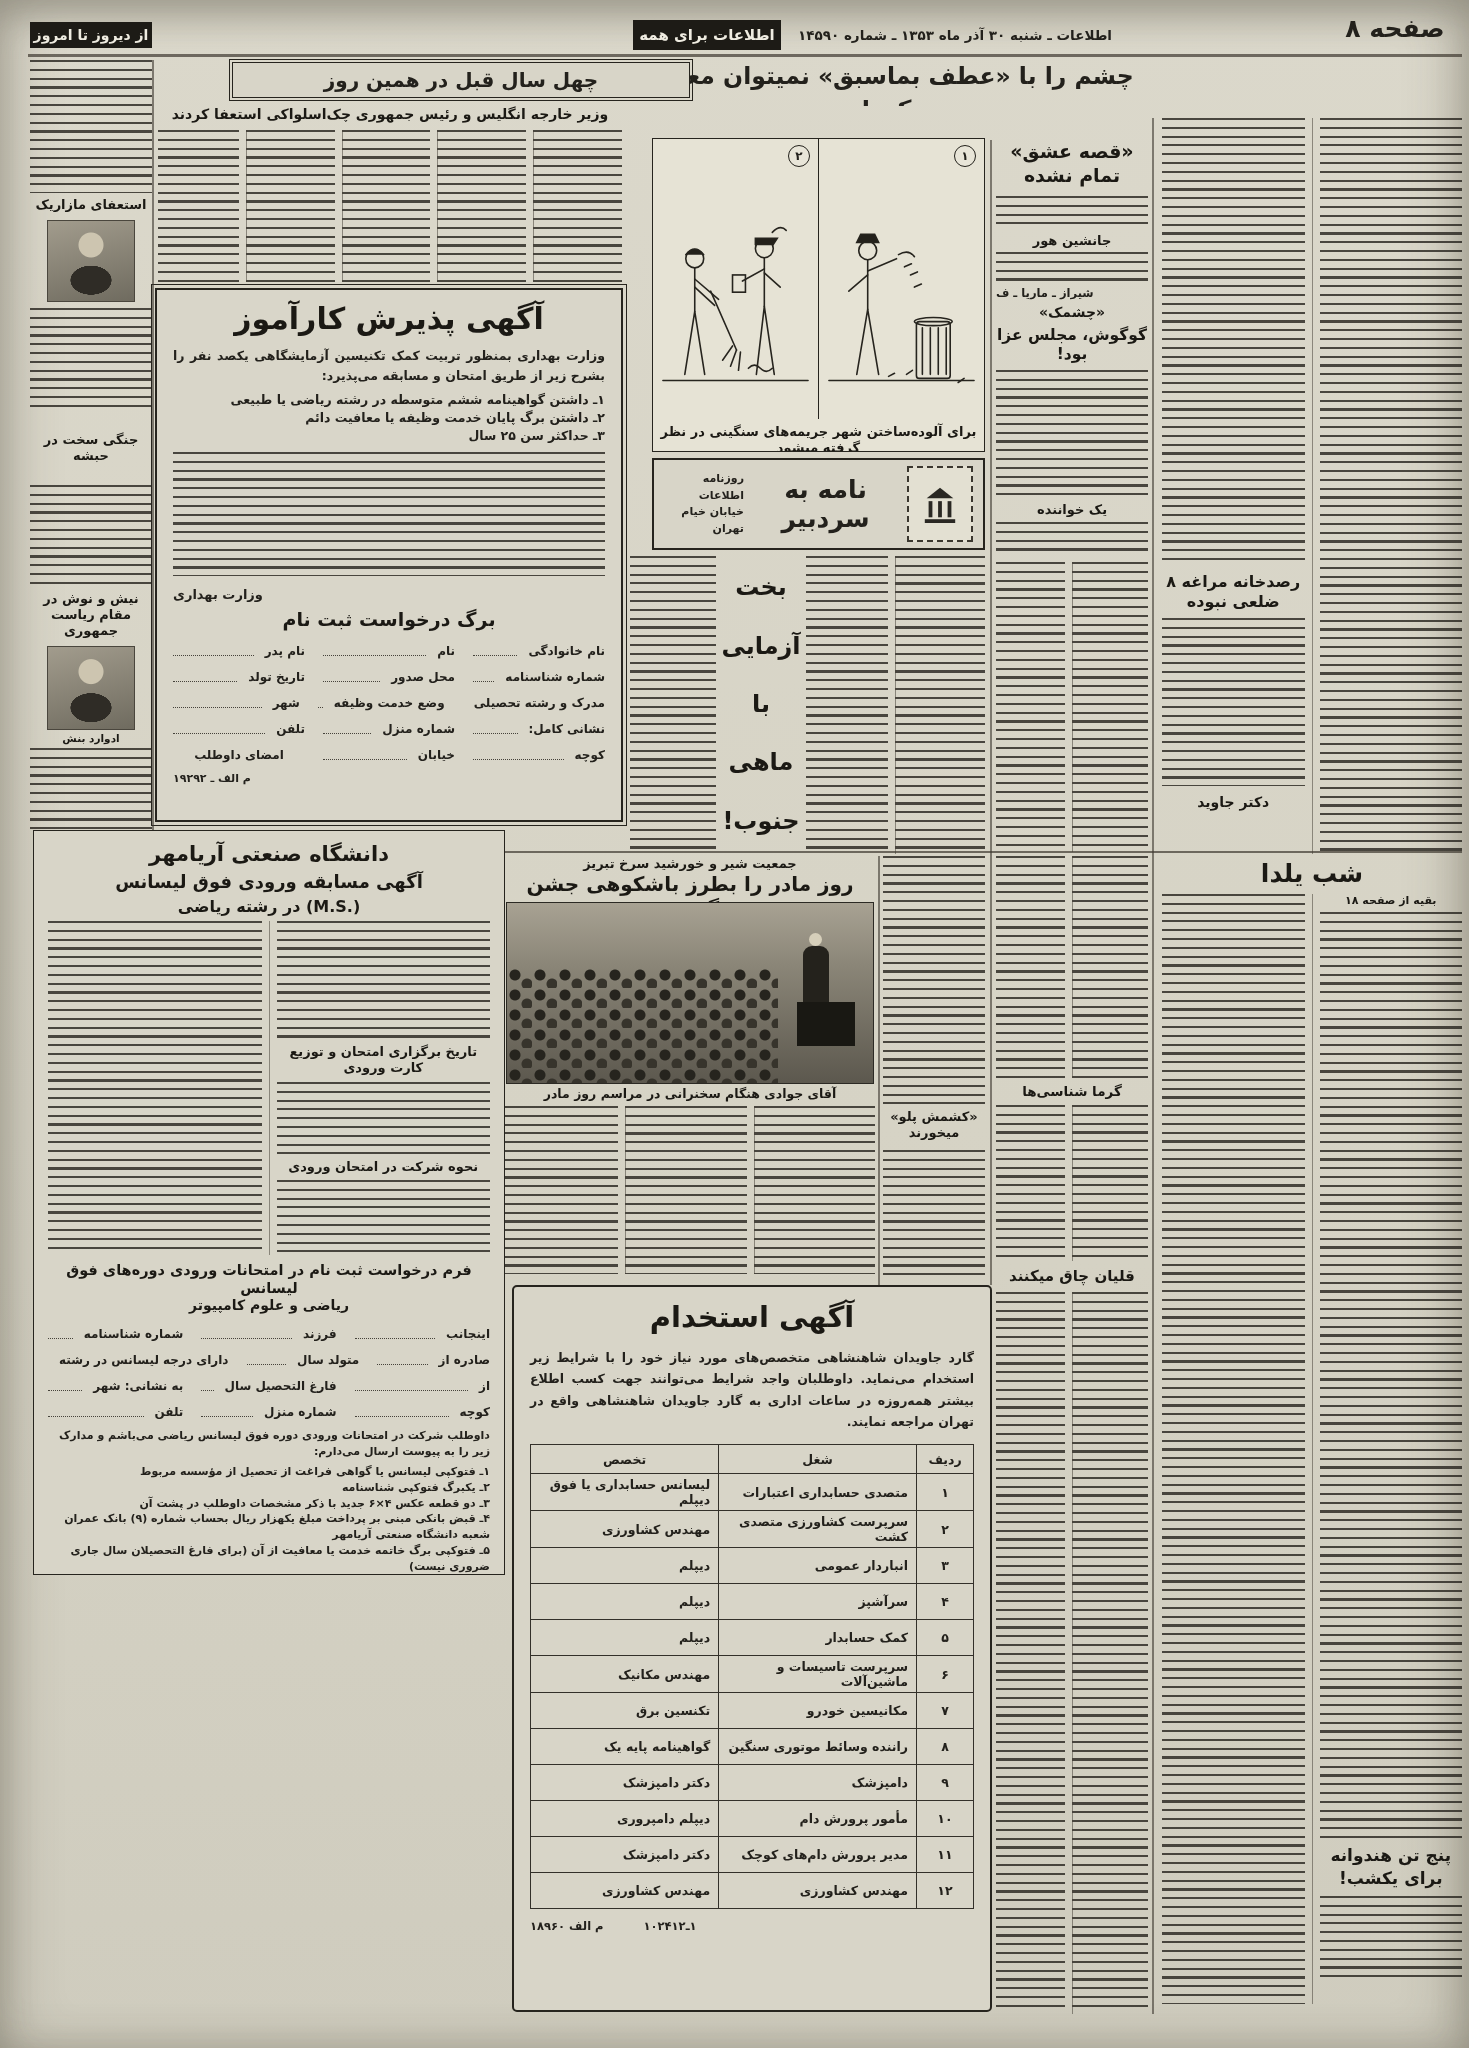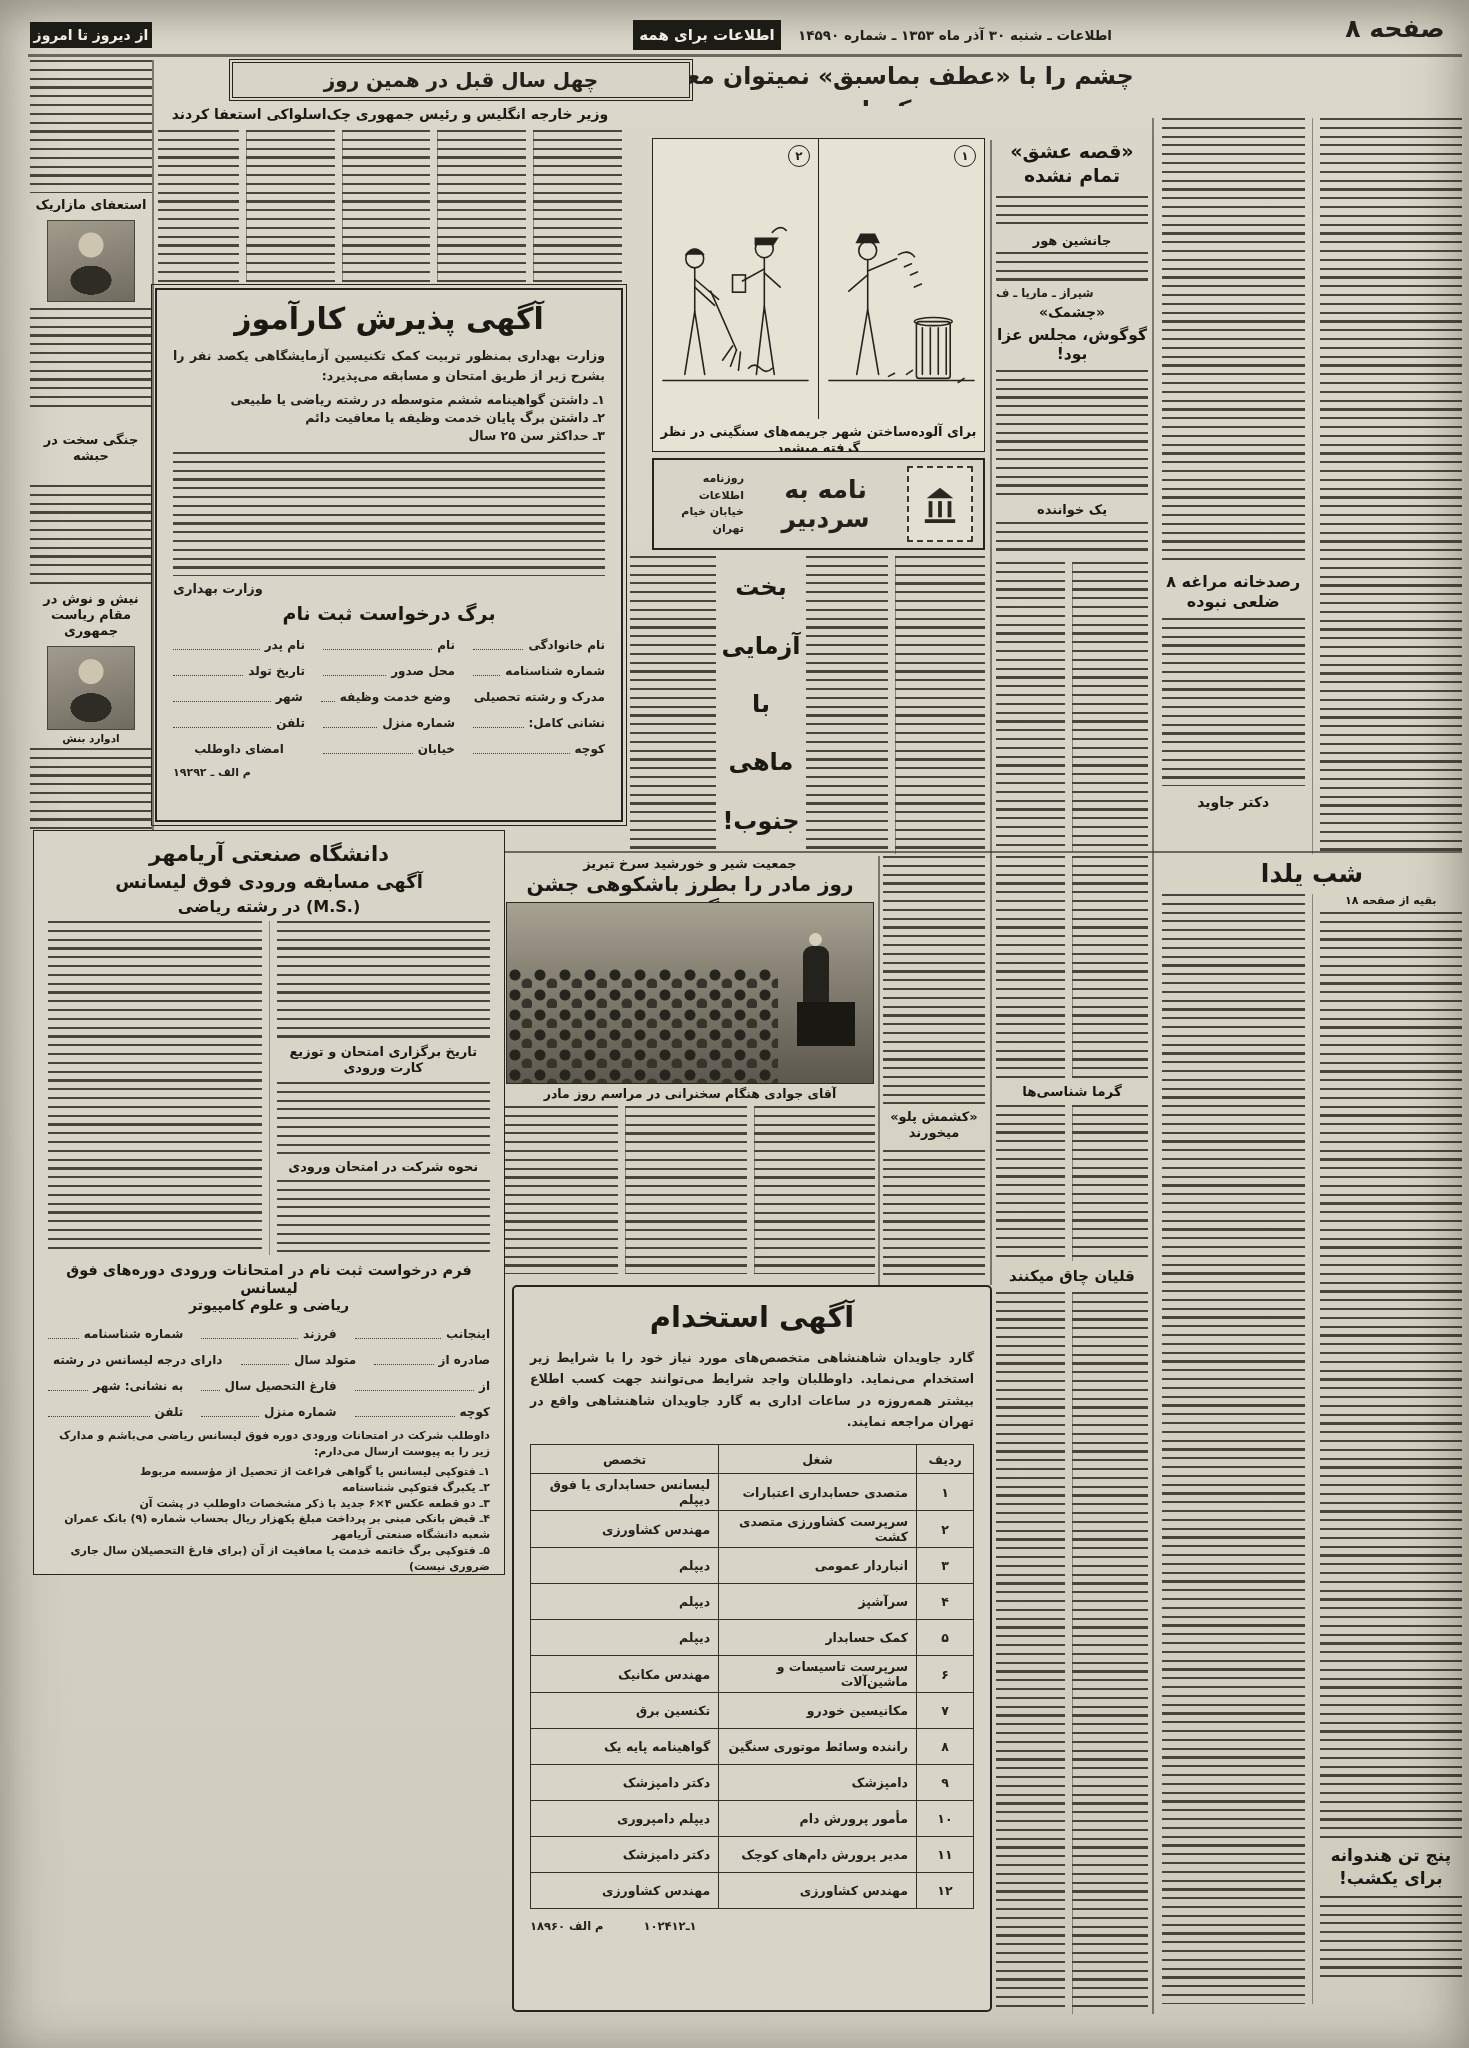--- a/index.html
+++ b/index.html
@@ -16,21 +16,21 @@
   .cols>div{flex:1;min-width:0;}
   .cols>div:not(:last-child){border-inline-end:1px solid rgba(73,68,58,.55);padding-inline-end:7px;margin-inline-end:7px;}
   .sh{font-weight:bold;text-align:center;line-height:1.25;color:#1b1914;}
   .vline{position:absolute;width:1.5px;background:rgba(62,57,48,.6);}
   .hline{position:absolute;height:1.5px;background:rgba(62,57,48,.7);}
   .box{border:1.5px solid #26241e;background:#d8d5c8;overflow:hidden;}
   .dbox{border:1.5px solid #26241e;outline:1.5px solid #26241e;outline-offset:2.5px;background:#d8d5c8;}
   .dbox2{border:2px solid #26241e;outline:1.5px solid #26241e;outline-offset:3px;background:#d9d6c9;overflow:hidden;}
   .banner{background:#1d1b16;color:#efece1;font-weight:bold;display:flex;align-items:center;justify-content:center;}
   .frow{display:flex;gap:18px;margin-top:12px;}
-  .fld{display:flex;flex:1;align-items:flex-end;gap:5px;font-size:12px;font-weight:bold;white-space:nowrap;}
+  .fld{display:flex;flex:1;align-items:flex-end;gap:11px;font-size:12px;font-weight:bold;white-space:nowrap;}
   .dots{flex:1;border-bottom:1.6px dotted #46433b;transform:translateY(-2px);}
   .emp{width:100%;border-collapse:collapse;margin-top:12px;}
   .emp th,.emp td{border:1.4px solid #33302a;padding:3px 8px;font-size:12.5px;font-weight:bold;}
   .emp th{text-align:center;height:22px;}
   .emp td{height:29px;text-align:right;}
   .emp td.num{text-align:center;width:40px;}
   .portrait{width:86px;margin:2px auto;border:1px solid #4a463d;
     background:radial-gradient(circle 13px at 50% 30%,#cdc5b0 12px,rgba(0,0,0,0) 13px),
                radial-gradient(ellipse 34px 24px at 50% 74%,#2f2c26 60%,rgba(0,0,0,0) 61%),
                linear-gradient(165deg,#a29c8d,#6f6b5f);}
@@ -224,21 +224,21 @@
     <div class="tx" style="height:90px;margin-top:3px"></div>
   </div>
 
   <div class="abs dbox2" style="left:155px;top:288px;width:468px;height:534px;padding:10px 16px">
     <div class="sh" style="font-size:30px;height:46px">آگهی پذیرش کارآموز</div>
     <div class="b" style="font-size:12.5px;line-height:1.6;text-align:justify">وزارت بهداری بمنظور تربیت کمک تکنیسین آزمایشگاهی یکصد نفر را بشرح زیر از طریق امتحان و مسابقه می‌پذیرد:</div>
     <div class="b" style="font-size:12.5px;margin-top:6px">۱ـ داشتن گواهینامه ششم متوسطه در رشته ریاضی یا طبیعی</div>
     <div class="b" style="font-size:12.5px;margin-top:3px">۲ـ داشتن برگ پایان خدمت وظیفه یا معافیت دائم</div>
     <div class="b" style="font-size:12.5px;margin-top:3px">۳ـ حداکثر سن ۲۵ سال</div>
     <div class="tx" style="height:124px;margin-top:9px"></div>
-    <div class="b" style="font-size:13px;text-align:left;margin-top:5px">وزارت بهداری</div>
+    <div class="b" style="font-size:13px;text-align:left;margin-top:11px">وزارت بهداری</div>
     <div class="sh" style="font-size:19px;margin-top:6px">برگ درخواست ثبت نام</div>
     <div class="frow">
       <div class="fld">
           <span>نام خانوادگی</span>
           <span class="dots"></span>
         </div>
       <div class="fld">
           <span>نام</span>
           <span class="dots"></span>
         </div>

